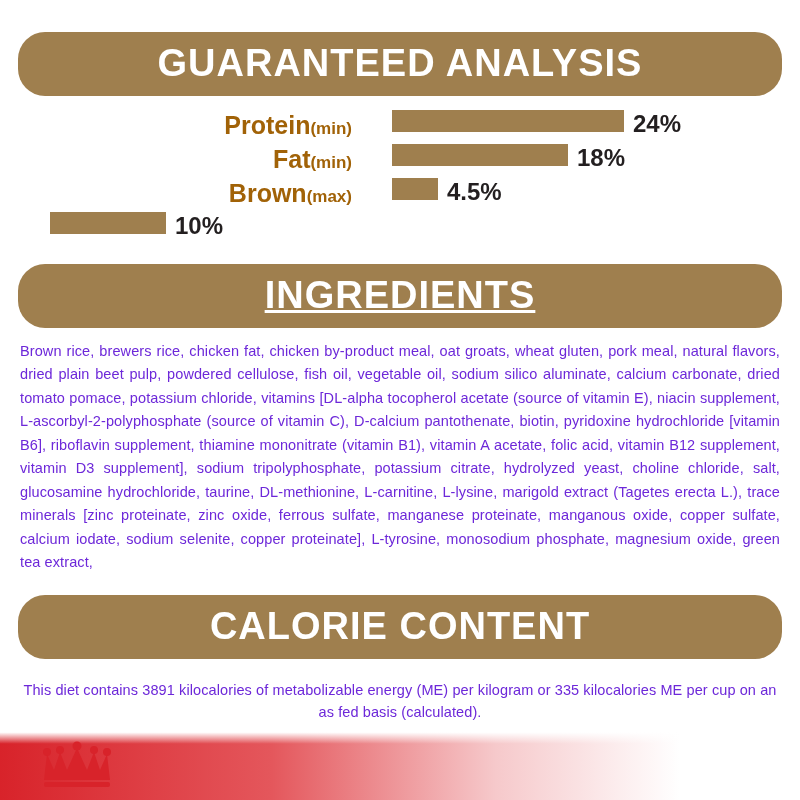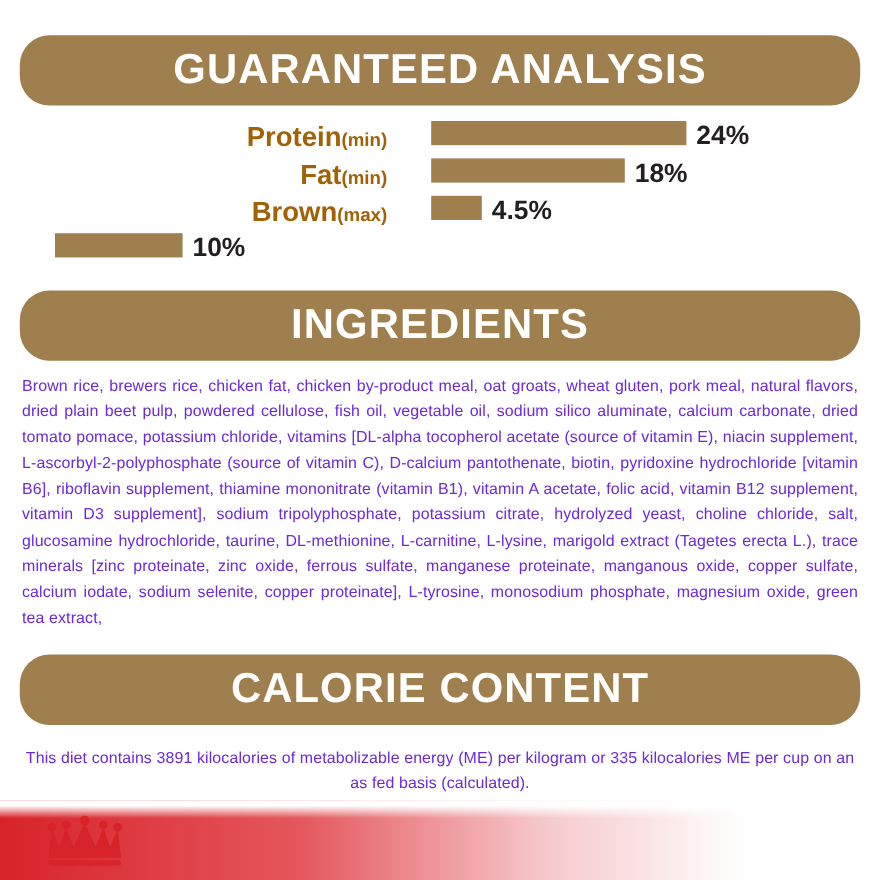--- a/index.html
+++ b/index.html
@@ -32,21 +32,21 @@
     letter-spacing: 1px;
     font-size: 38px;
     line-height: 1;
     padding: 12px 0 14px 0;
     margin: 0;
     text-transform: uppercase;
     font-family: "Liberation Sans", sans-serif;
     border-radius: 27px;
   }
   #bar-guaranteed { margin-top: 32px; }
-  #bar-ingredients { margin-top: 22px; }
+  #bar-ingredients { margin-top: 22px; text-decoration: underline; }
   #bar-calories { margin-top: 20px; }
 
   
   .ga-chart {
     margin-top: 14px;
     padding: 0 4px;
   }
   .ga-row {
     display: flex;
     align-items: center;

